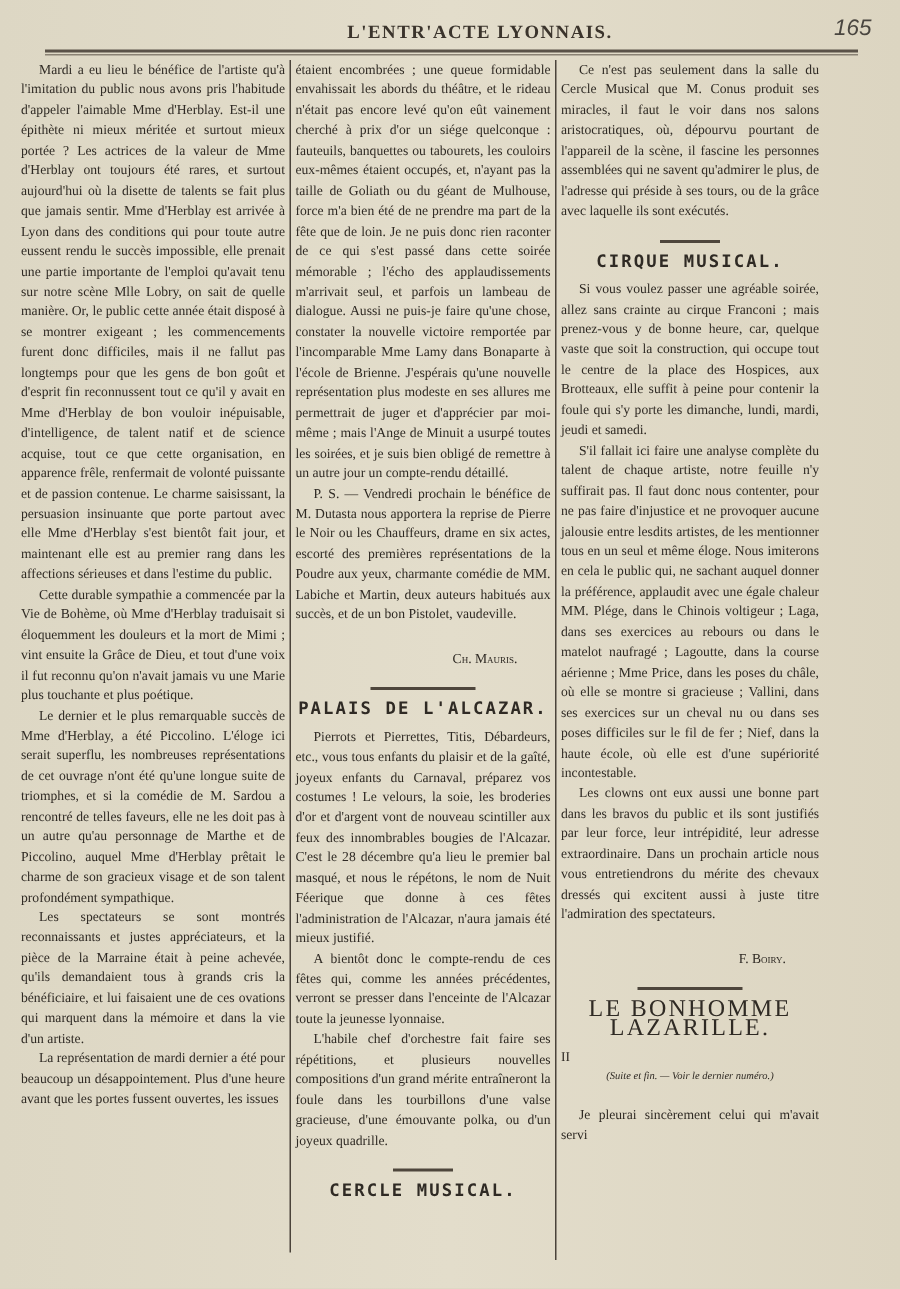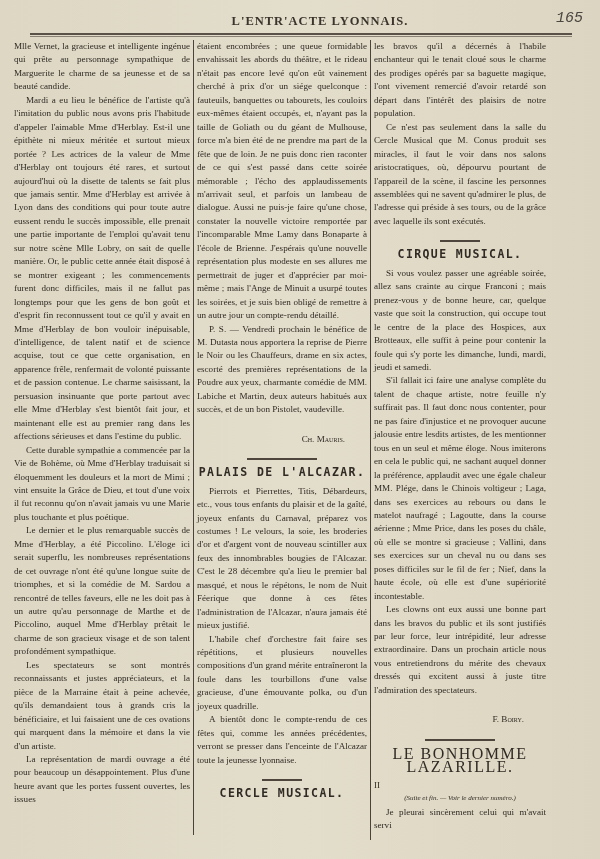--- a/index.html
+++ b/index.html
@@ -1,75 +1,73 @@
 <!DOCTYPE html>
 <html><head>
 <meta charset="utf-8">
 <style>
   html,body{margin:0;padding:0;}
   body{width:600px;height:859px;background:#dcd6c3;overflow:hidden;position:relative;font-family:"Liberation Serif","DejaVu Serif",serif;color:#2f2a24;}
   .page{position:absolute;left:0;top:0;width:600px;height:859px;background:linear-gradient(90deg,#ddd7c4 0%,#e3ddcb 50%,#dcd5c1 100%);}
   .masthead{position:absolute;left:0;top:14px;width:600px;text-align:center;font-size:12.5px;font-weight:bold;letter-spacing:1px;color:#3b342c;margin-left:20px;}
-  .folio{position:absolute;left:556px;top:10px;font-family:Liberation Mono, monospace;font-size:15px;font-style:italic;color:#4a4640;}
+  .folio{position:absolute;left:556px;top:10px;font-family:Liberation Sans, sans-serif;font-size:15px;font-style:italic;color:#4a4640;}
   .rule-top{position:absolute;left:30px;top:33px;width:542px;height:2px;background:#5a5248;}
   .rule-top2{position:absolute;left:30px;top:36px;width:542px;height:1px;background:#8a8274;}
   .col{position:absolute;top:40px;font-size:9.1px;line-height:13.45px;text-align:justify;}
   .col p{margin:0;text-indent:12px;}
   .col p.noind{text-indent:0;}
   .c1{left:14px;width:176px;}
   .c2{left:197px;width:170px;}
   .c3{left:374px;width:172px;}
   .vrule{position:absolute;top:40px;width:1px;background:#4a433a;}
   .v1{left:193px;height:795px;}
   .v2{left:370px;height:800px;}
   .heading{text-align:center;font-weight:bold;letter-spacing:1.4px;font-size:11.5px;margin:6px 0 5px 0;font-family:"DejaVu Sans Mono","Liberation Mono",monospace;}
   .heading.plain{font-family:"Liberation Serif",serif;font-weight:normal;font-size:16px;letter-spacing:1.5px;}
   .sign{text-align:right;font-variant:small-caps;padding-right:22px;margin-top:16px;}
   .orn{text-align:center;margin:6px 0 4px 0;height:8px;}
   .orn span{display:inline-block;width:70px;height:2px;background:#4e463c;vertical-align:middle;}
   .orn.short span{width:40px;}
   .sub{font-size:9px;}
-  .subnote{text-align:center;font-size:7px;font-style:italic;margin-bottom:0;}
+  .subnote{text-align:center;font-size:7px;font-style:italic;margin-bottom:12px;}
 </style>
 </head>
 <body>
 
 <div class="page">
   <div class="masthead">L'ENTR'ACTE LYONNAIS.</div>
   <div class="folio">165</div>
   <div class="rule-top"></div>
   <div class="rule-top2"></div>
 
   <div class="vrule v1"></div>
   <div class="vrule v2"></div>
 
   <div class="col c1">
-    <p class="noind">Mlle Vernet, la gracieuse et intelligente ingénue qui prête au personnage sympathique de Marguerite le charme de sa jeunesse et de sa beauté candide.</p>
     <p>Mardi a eu lieu le bénéfice de l'artiste qu'à l'imitation du public nous avons pris l'habitude d'appeler l'aimable Mme d'Herblay. Est-il une épithète ni mieux méritée et surtout mieux portée ? Les actrices de la valeur de Mme d'Herblay ont toujours été rares, et surtout aujourd'hui où la disette de talents se fait plus que jamais sentir. Mme d'Herblay est arrivée à Lyon dans des conditions qui pour toute autre eussent rendu le succès impossible, elle prenait une partie importante de l'emploi qu'avait tenu sur notre scène Mlle Lobry, on sait de quelle manière. Or, le public cette année était disposé à se montrer exigeant ; les commencements furent donc difficiles, mais il ne fallut pas longtemps pour que les gens de bon goût et d'esprit fin reconnussent tout ce qu'il y avait en Mme d'Herblay de bon vouloir inépuisable, d'intelligence, de talent natif et de science acquise, tout ce que cette organisation, en apparence frêle, renfermait de volonté puissante et de passion contenue. Le charme saisissant, la persuasion insinuante que porte partout avec elle Mme d'Herblay s'est bientôt fait jour, et maintenant elle est au premier rang dans les affections sérieuses et dans l'estime du public.</p>
     <p>Cette durable sympathie a commencée par la Vie de Bohème, où Mme d'Herblay traduisait si éloquemment les douleurs et la mort de Mimi ; vint ensuite la Grâce de Dieu, et tout d'une voix il fut reconnu qu'on n'avait jamais vu une Marie plus touchante et plus poétique.</p>
     <p>Le dernier et le plus remarquable succès de Mme d'Herblay, a été Piccolino. L'éloge ici serait superflu, les nombreuses représentations de cet ouvrage n'ont été qu'une longue suite de triomphes, et si la comédie de M. Sardou a rencontré de telles faveurs, elle ne les doit pas à un autre qu'au personnage de Marthe et de Piccolino, auquel Mme d'Herblay prêtait le charme de son gracieux visage et de son talent profondément sympathique.</p>
     <p>Les spectateurs se sont montrés reconnaissants et justes appréciateurs, et la pièce de la Marraine était à peine achevée, qu'ils demandaient tous à grands cris la bénéficiaire, et lui faisaient une de ces ovations qui marquent dans la mémoire et dans la vie d'un artiste.</p>
-    <p>La représentation de mardi ouvrage a été pour beaucoup un désappointement. Plus d'une heure avant que les portes fussent ouvertes, les issues</p>
+    <p>La représentation de mardi dernier a été pour beaucoup un désappointement. Plus d'une heure avant que les portes fussent ouvertes, les issues</p>
   </div>
 
   <div class="col c2">
     <p class="noind">étaient encombrées ; une queue formidable envahissait les abords du théâtre, et le rideau n'était pas encore levé qu'on eût vainement cherché à prix d'or un siége quelconque : fauteuils, banquettes ou tabourets, les couloirs eux-mêmes étaient occupés, et, n'ayant pas la taille de Goliath ou du géant de Mulhouse, force m'a bien été de ne prendre ma part de la fête que de loin. Je ne puis donc rien raconter de ce qui s'est passé dans cette soirée mémorable ; l'écho des applaudissements m'arrivait seul, et parfois un lambeau de dialogue. Aussi ne puis-je faire qu'une chose, constater la nouvelle victoire remportée par l'incomparable Mme Lamy dans Bonaparte à l'école de Brienne. J'espérais qu'une nouvelle représentation plus modeste en ses allures me permettrait de juger et d'apprécier par moi-même ; mais l'Ange de Minuit a usurpé toutes les soirées, et je suis bien obligé de remettre à un autre jour un compte-rendu détaillé.</p>
     <p>P. S. — Vendredi prochain le bénéfice de M. Dutasta nous apportera la reprise de Pierre le Noir ou les Chauffeurs, drame en six actes, escorté des premières représentations de la Poudre aux yeux, charmante comédie de MM. Labiche et Martin, deux auteurs habitués aux succès, et de un bon Pistolet, vaudeville.</p>
     <div class="sign">Ch. Mauris.</div>
     <div class="orn"><span></span></div>
     <div class="heading">PALAIS DE L'ALCAZAR.</div>
     <p>Pierrots et Pierrettes, Titis, Débardeurs, etc., vous tous enfants du plaisir et de la gaîté, joyeux enfants du Carnaval, préparez vos costumes ! Le velours, la soie, les broderies d'or et d'argent vont de nouveau scintiller aux feux des innombrables bougies de l'Alcazar. C'est le 28 décembre qu'a lieu le premier bal masqué, et nous le répétons, le nom de Nuit Féerique que donne à ces fêtes l'administration de l'Alcazar, n'aura jamais été mieux justifié.</p>
+    <p>A bientôt donc le compte-rendu de ces fêtes qui, comme les années précédentes, verront se presser dans l'enceinte de l'Alcazar toute la jeunesse lyonnaise.</p>
     <p>L'habile chef d'orchestre fait faire ses répétitions, et plusieurs nouvelles compositions d'un grand mérite entraîneront la foule dans les tourbillons d'une valse gracieuse, d'une émouvante polka, ou d'un joyeux quadrille.</p>
-    <p>A bientôt donc le compte-rendu de ces fêtes qui, comme les années précédentes, verront se presser dans l'enceinte de l'Alcazar toute la jeunesse lyonnaise.</p>
     <div class="orn short"><span></span></div>
     <div class="heading">CERCLE MUSICAL.</div>
   </div>
 
   <div class="col c3">
-    <p class="noind">les bravos qu'il a décernés à l'habile enchanteur qui le tenait cloué sous le charme des prodiges opérés par sa baguette magique, l'ont vivement remercié d'avoir retardé son départ dans l'intérêt des plaisirs de notre population.</p>
     <p>Ce n'est pas seulement dans la salle du Cercle Musical que M. Conus produit ses miracles, il faut le voir dans nos salons aristocratiques, où, dépourvu pourtant de l'appareil de la scène, il fascine les personnes assemblées qui ne savent qu'admirer le plus, de l'adresse qui préside à ses tours, ou de la grâce avec laquelle ils sont exécutés.</p>
     <div class="orn short"><span></span></div>
     <div class="heading">CIRQUE MUSICAL.</div>
     <p>Si vous voulez passer une agréable soirée, allez sans crainte au cirque Franconi ; mais prenez-vous y de bonne heure, car, quelque vaste que soit la construction, qui occupe tout le centre de la place des Hospices, aux Brotteaux, elle suffit à peine pour contenir la foule qui s'y porte les dimanche, lundi, mardi, jeudi et samedi.</p>
     <p>S'il fallait ici faire une analyse complète du talent de chaque artiste, notre feuille n'y suffirait pas. Il faut donc nous contenter, pour ne pas faire d'injustice et ne provoquer aucune jalousie entre lesdits artistes, de les mentionner tous en un seul et même éloge. Nous imiterons en cela le public qui, ne sachant auquel donner la préférence, applaudit avec une égale chaleur MM. Plége, dans le Chinois voltigeur ; Laga, dans ses exercices au rebours ou dans le matelot naufragé ; Lagoutte, dans la course aérienne ; Mme Price, dans les poses du châle, où elle se montre si gracieuse ; Vallini, dans ses exercices sur un cheval nu ou dans ses poses difficiles sur le fil de fer ; Nief, dans la haute école, où elle est d'une supériorité incontestable.</p>
     <p>Les clowns ont eux aussi une bonne part dans les bravos du public et ils sont justifiés par leur force, leur intrépidité, leur adresse extraordinaire. Dans un prochain article nous vous entretiendrons du mérite des chevaux dressés qui excitent aussi à juste titre l'admiration des spectateurs.</p>
     <div class="sign">F. Boiry.</div>
     <div class="orn"><span></span></div>
     <div class="heading plain">LE BONHOMME LAZARILLE.</div>
     <div class="sub">II</div>

